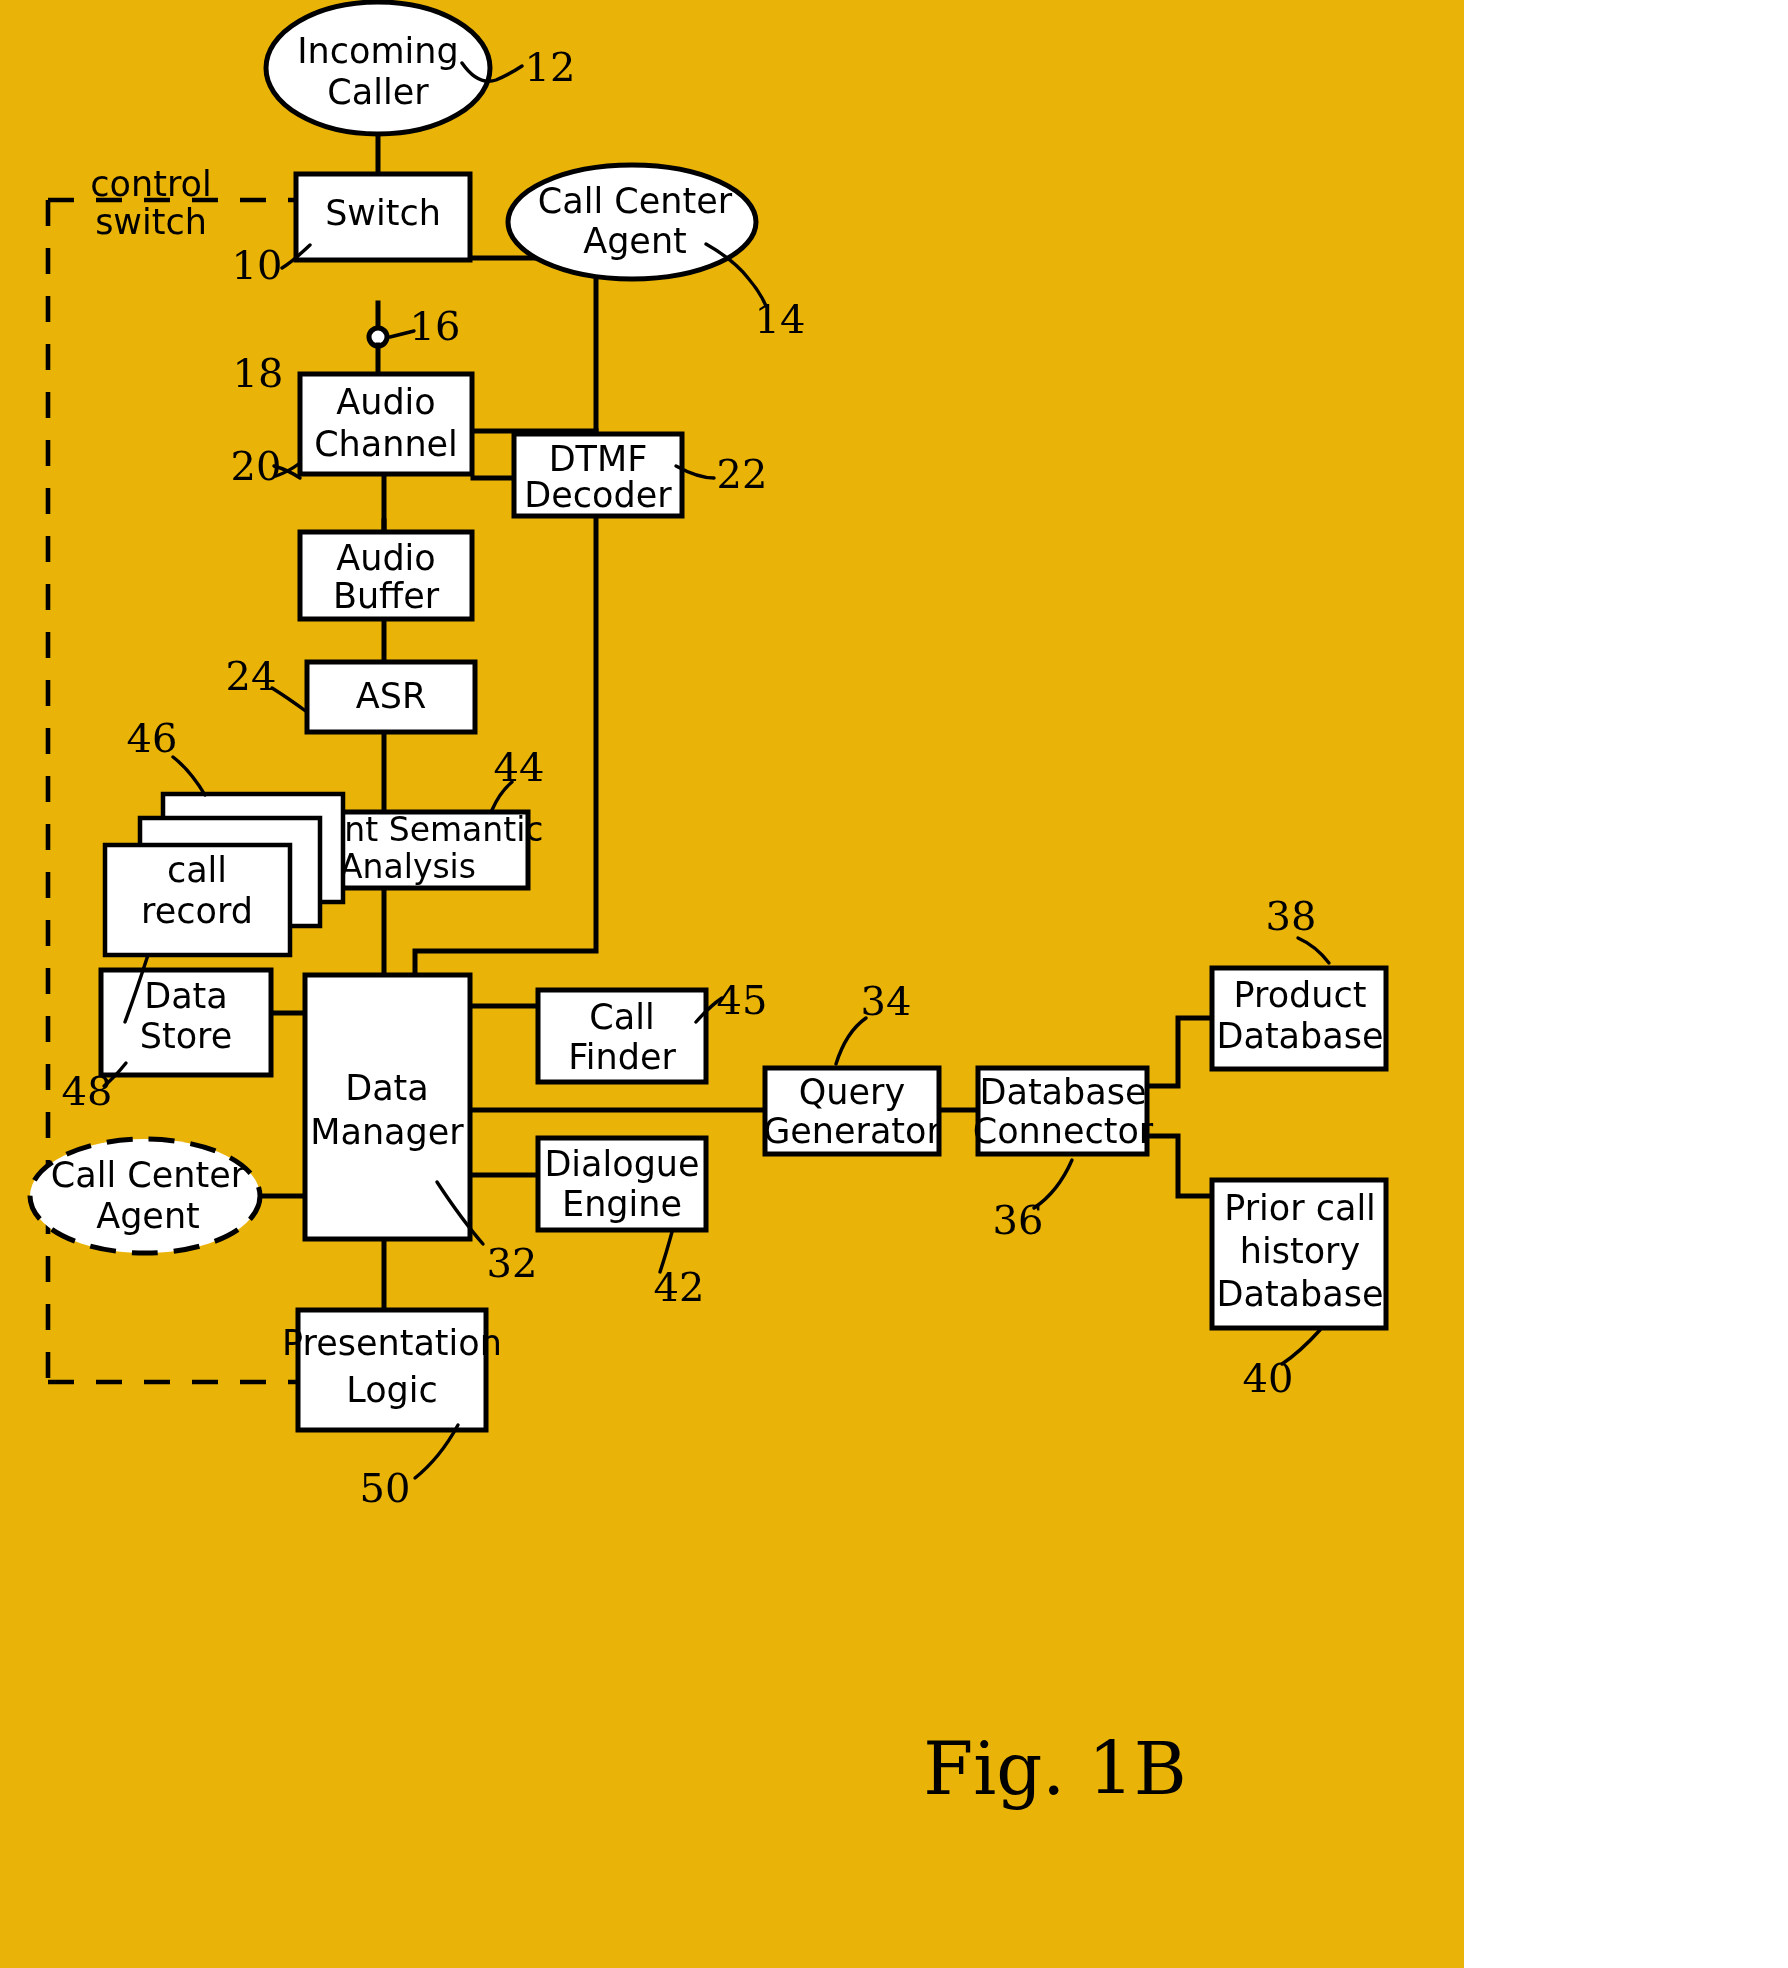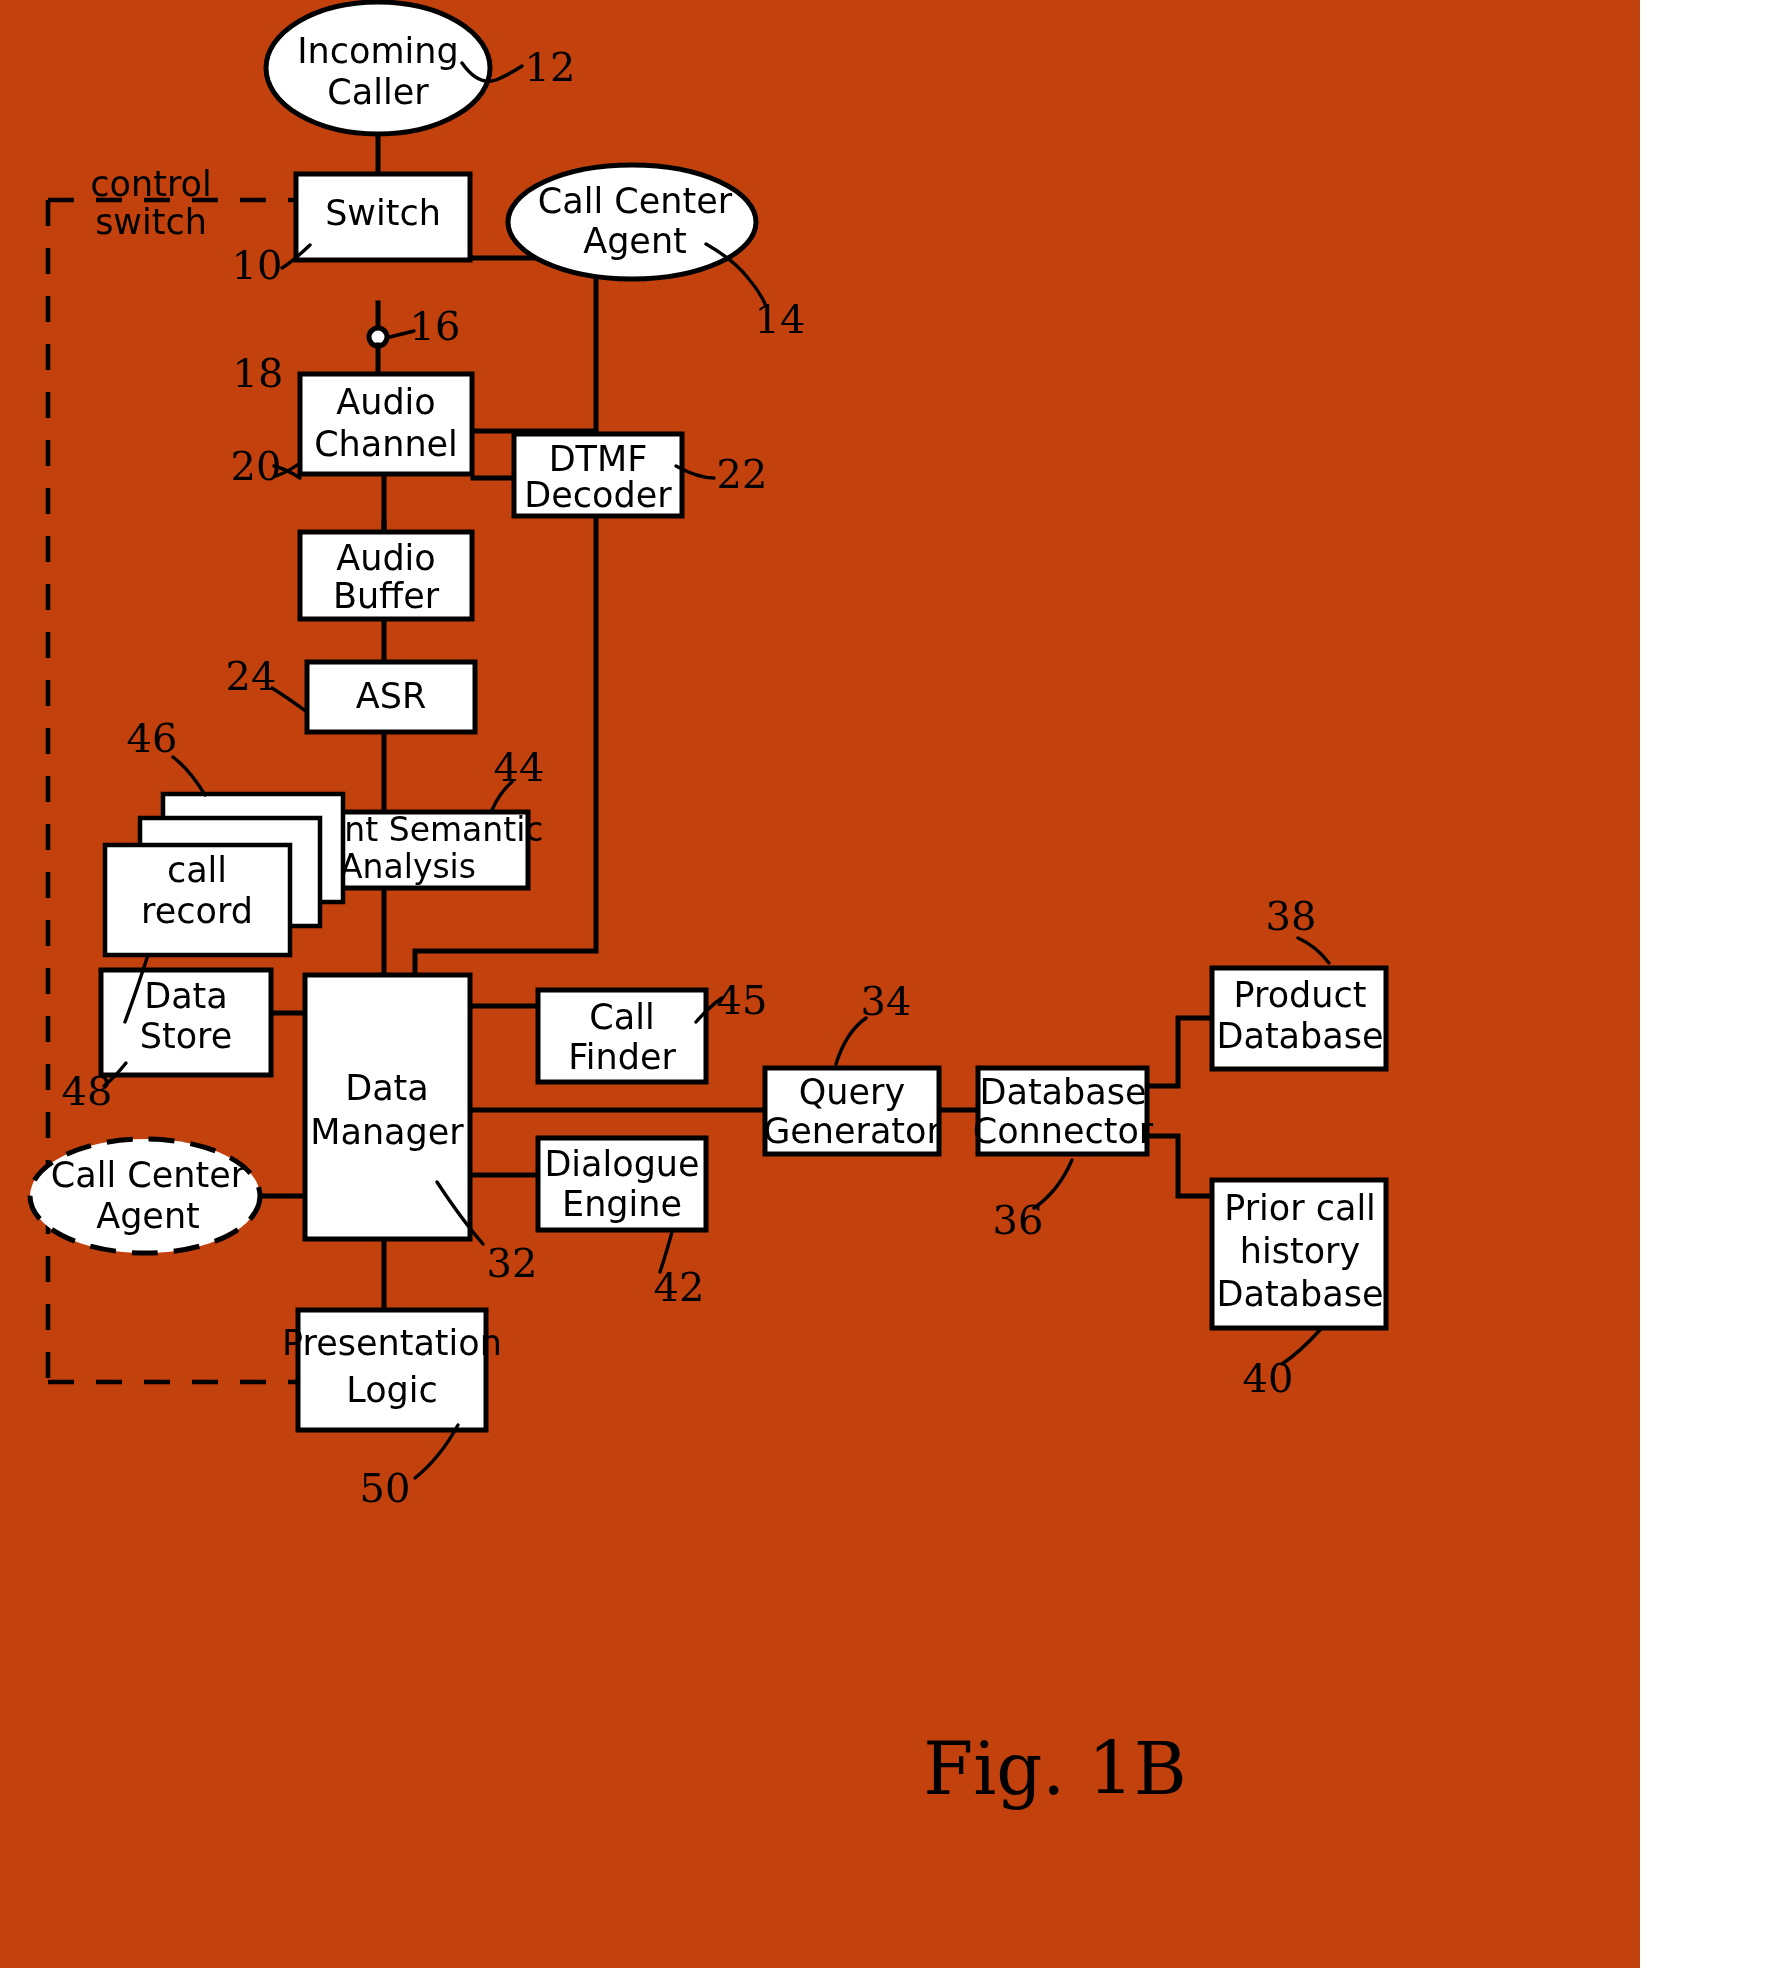--- a/index.html
+++ b/index.html
@@ -5,23 +5,23 @@
   html, body {
     margin: 0;
     padding: 0;
     background: #ffffff;
   }
   body {
     font-family: "DejaVu Sans", sans-serif;
   }
   #figure-root {
     position: relative;
-    width: 1640px;
+    width: 1464px;
     height: 1968px;
-    background: #c2410c;
+    background: #eab308;
     overflow: hidden;
   }
   svg.diagram {
     position: absolute;
     top: 0;
     left: 0;
     width: 1788px;
     height: 1968px;
   }
   .node-box {

